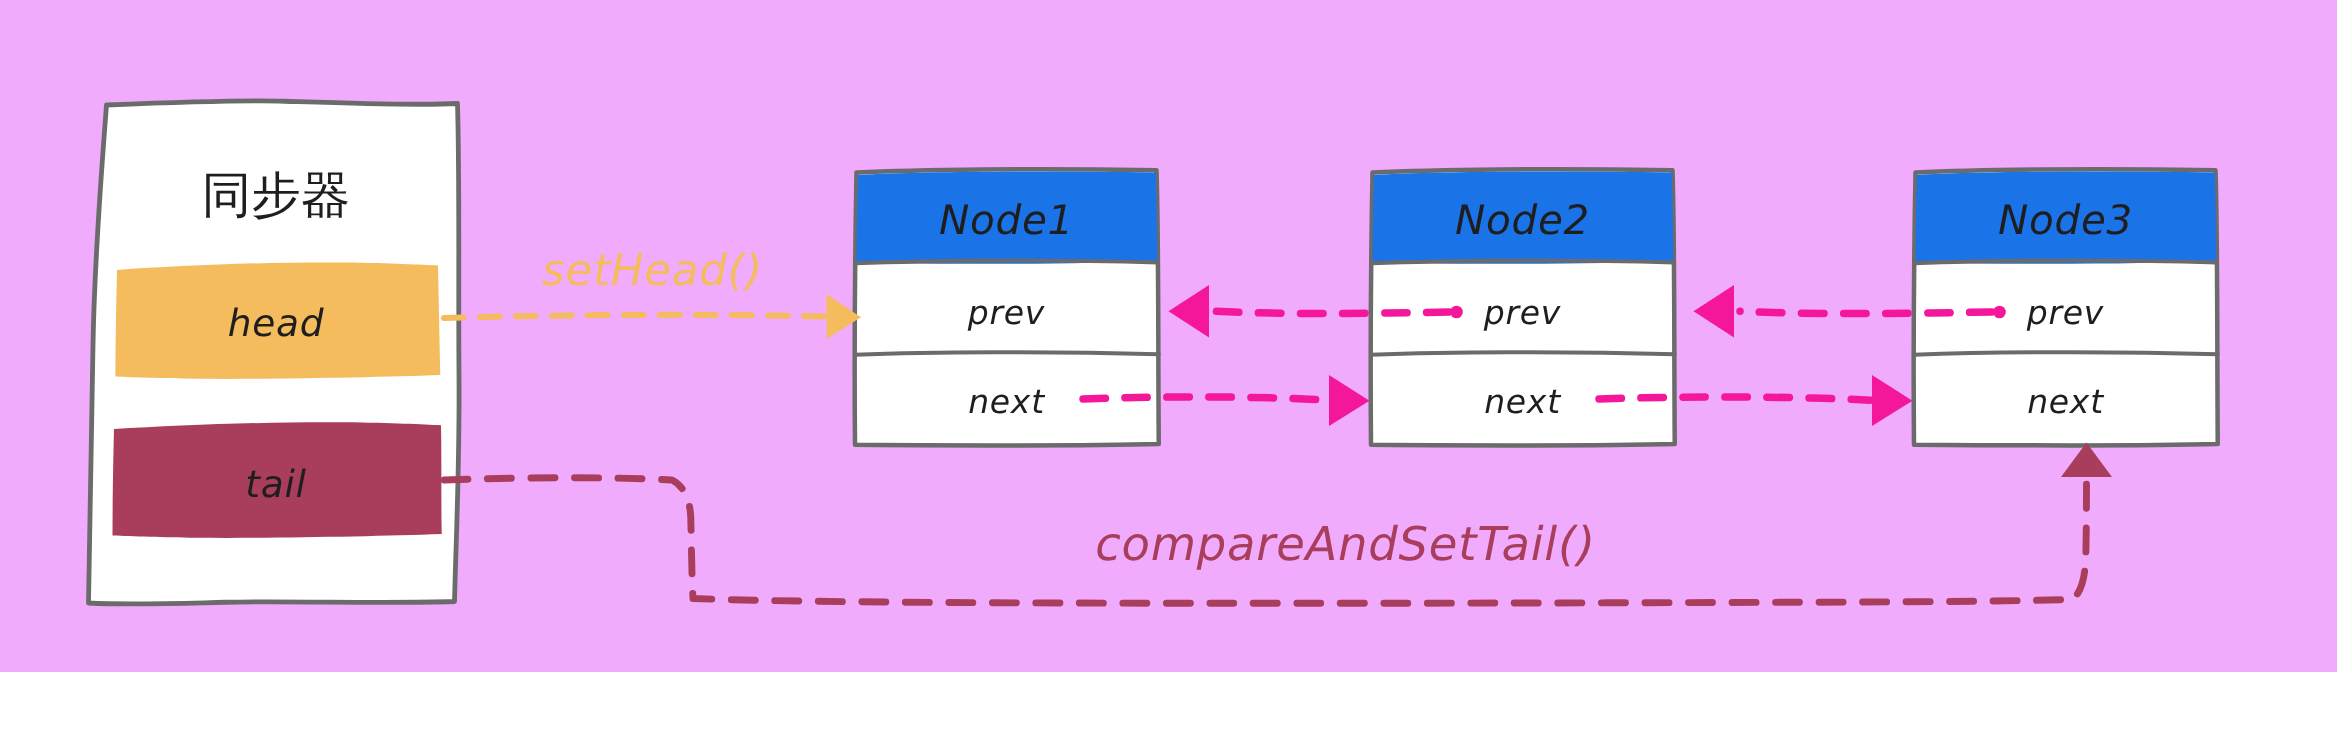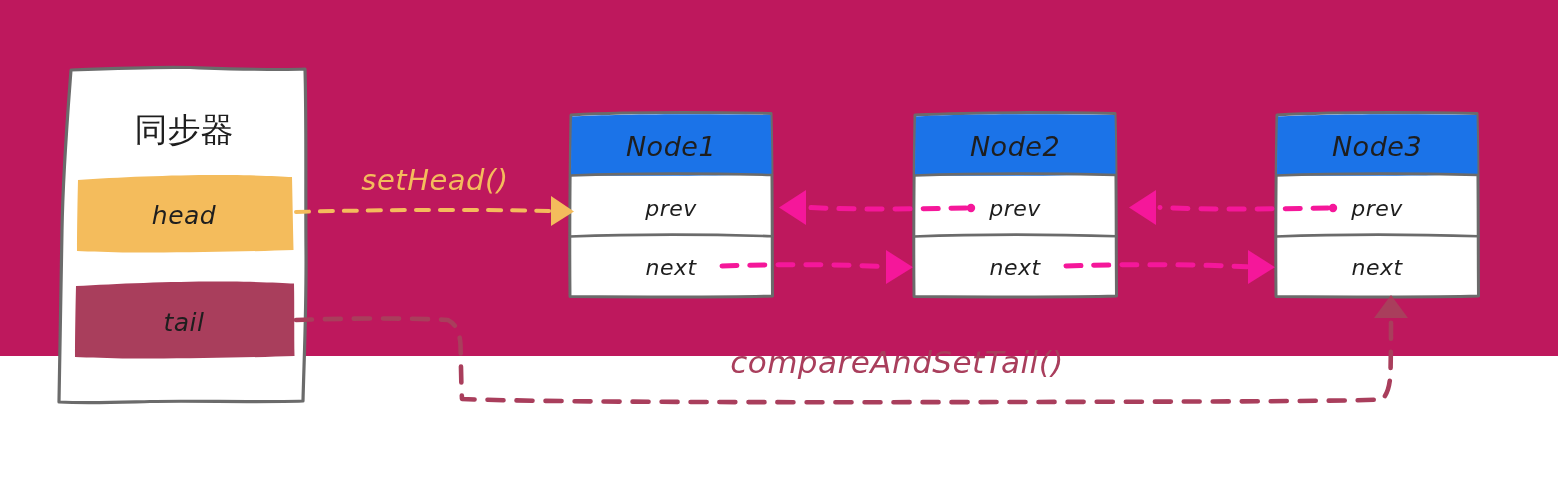--- a/index.html
+++ b/index.html
@@ -9,22 +9,22 @@
   }
   body {
     width: 1558px;
     height: 492px;
     font-family: "DejaVu Sans", sans-serif;
     overflow: hidden;
   }
   #canvas {
     position: relative;
     width: 1558px;
-    height: 356px;
-    background: #be185d;
+    height: 448px;
+    background: #f0abfc;
   }
   svg.layer {
     position: absolute;
     top: 0;
     left: 0;
     width: 1558px;
     height: 492px;
   }
   .hand-text {
     font-family: "DejaVu Sans", sans-serif;

